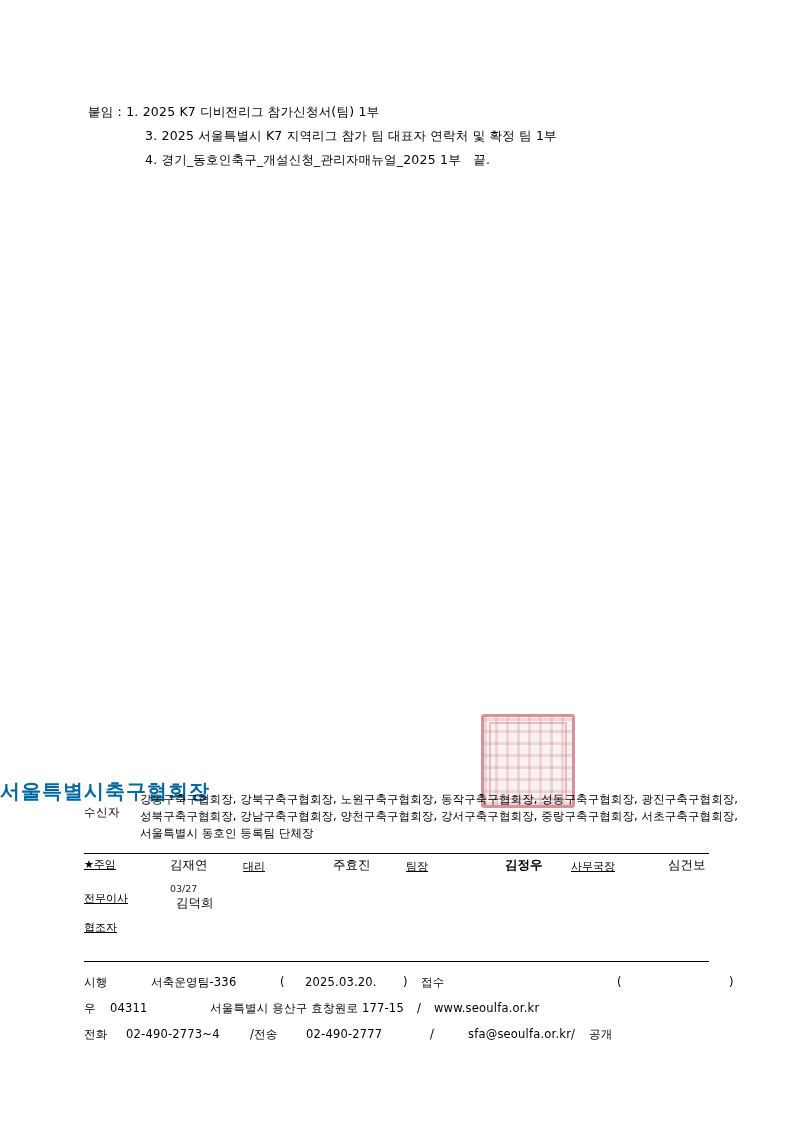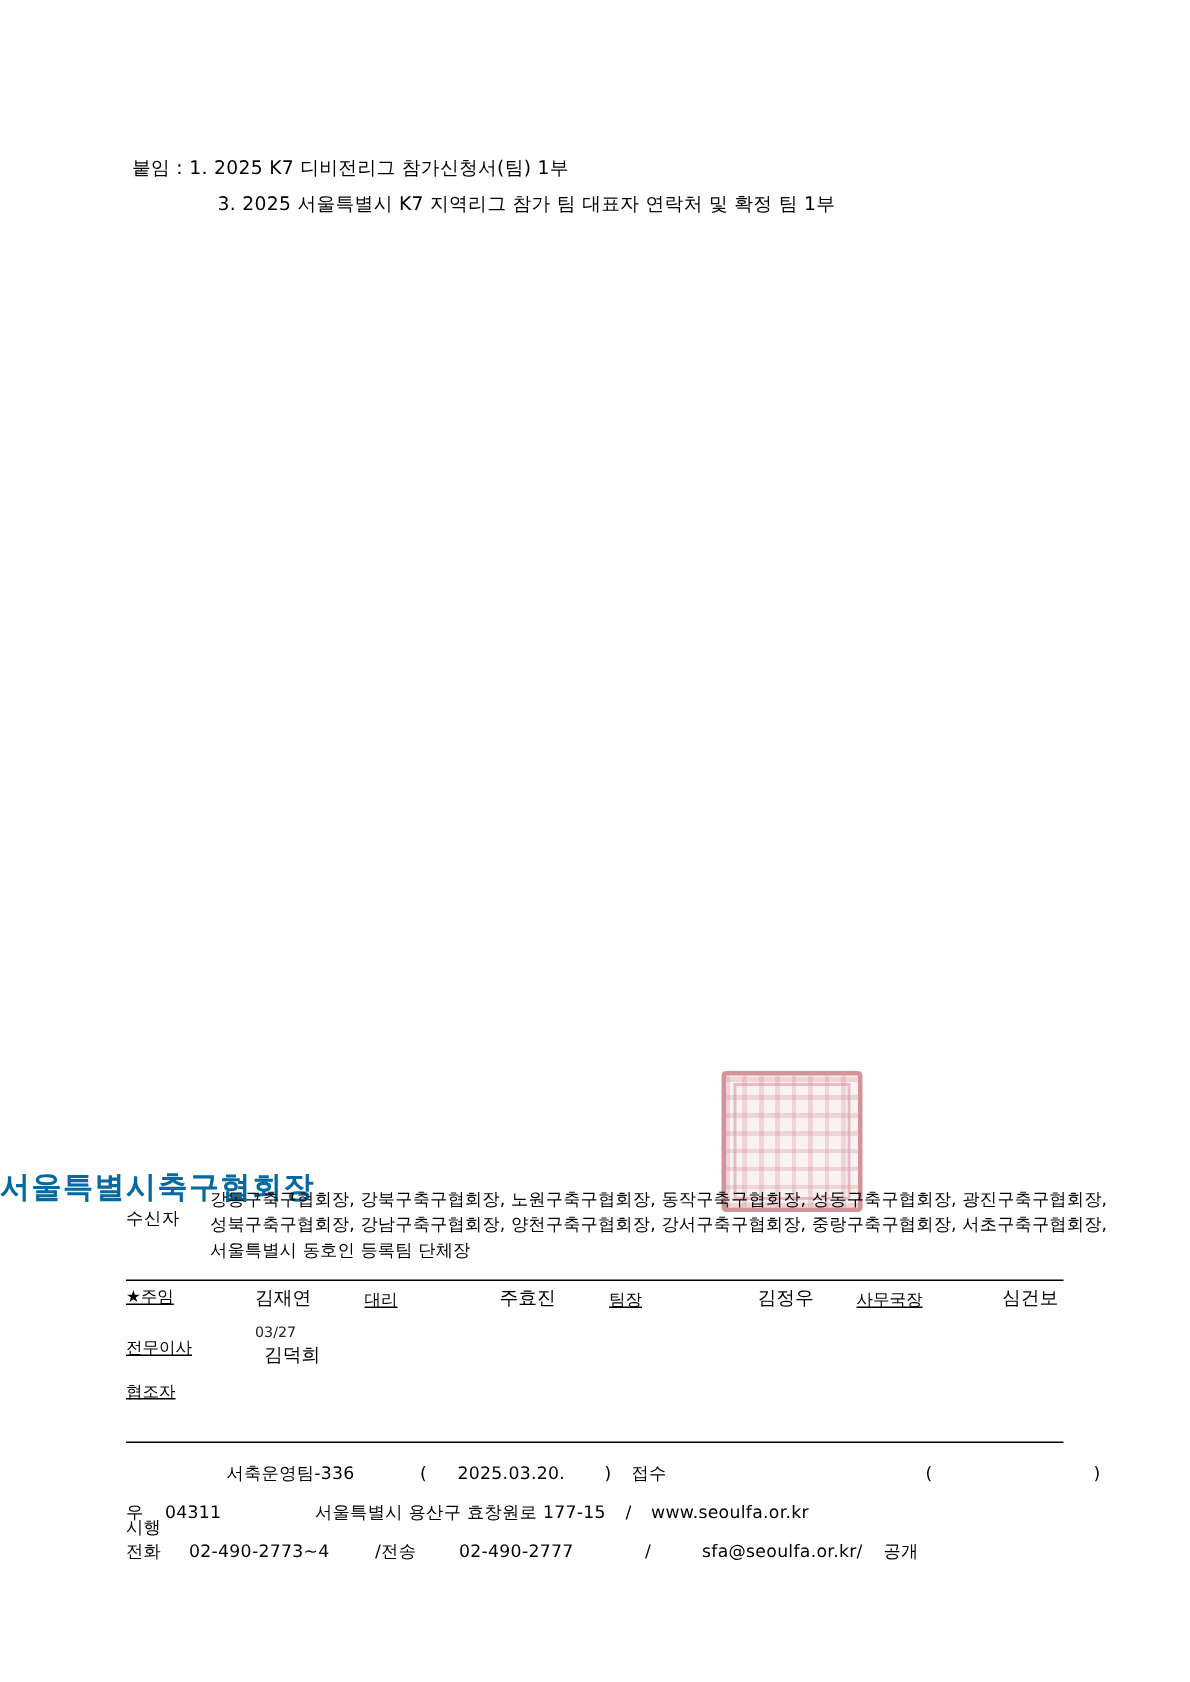--- a/index.html
+++ b/index.html
@@ -154,59 +154,60 @@
   .f-row span { position: absolute; top: 0; white-space: pre; }
 </style>
 </head>
 <body>
 
 <div class="page">
 
   <div class="attachments">
     <div class="attach-head"><span>붙임 : </span><span>1. 2025 K7 디비전리그 참가신청서(팀) 1부</span></div>
     <div class="attach-line"><span>3. 2025 서울특별시 K7 지역리그 참가 팀 대표자 연락처 및 확정 팀 1부</span></div>
+    <div class="attach-line"><span>4. 경기_동호인축구_개설신청_관리자매뉴얼_2025 1부   끝.</span></div>
   </div>
 
   <div class="stamp"></div>
 
   <div class="signer">서울특별시축구협회장</div>
 
   <div class="recipient-label">수신자</div>
   <div class="recipient-body">강동구축구협회장, 강북구축구협회장, 노원구축구협회장, 동작구축구협회장, 성동구축구협회장, 광진구축구협회장, 성북구축구협회장, 강남구축구협회장, 양천구축구협회장, 강서구축구협회장, 중랑구축구협회장, 서초구축구협회장, 서울특별시 동호인 등록팀 단체장</div>
 
   <div class="rule top"></div>
 
   <div class="approval">
     <div class="appr-row r1">
       <span class="cell role" style="left:0;">★주임</span>
       <span class="cell name" style="left:86px;">김재연</span>
       <span class="cell role" style="left:159px;top:2px;">대리</span>
       <span class="cell name" style="left:249px;">주효진</span>
       <span class="cell role" style="left:322px;top:2px;">팀장</span>
-      <span class="cell name" style="left:421px;">김정우</span>
+      <span class="cell name" style="left:421px;font-weight:bold;">김정우</span>
       <span class="cell role" style="left:487px;top:2px;">사무국장</span>
       <span class="cell name" style="left:584px;">심건보</span>
     </div>
 
     <div class="appr-row r2">
       <span class="cell role" style="left:0;top:4px;">전무이사</span>
       <span class="date-mark" style="left:86px;top:-4px;">03/27</span>
       <span class="cell name" style="left:92px;top:8px;">김덕희</span>
     </div>
 
     <div class="appr-row r3">
       <span class="cell role" style="left:0;top:2px;">협조자</span>
     </div>
   </div>
 
   <div class="rule bottom"></div>
 
   <div class="footer">
     <div class="f-row">
-      <span style="left:0;margin-top:36px;">시행</span>
+      <span style="left:0;">시행</span>
       <span style="left:67px;">서축운영팀-336</span>
       <span style="left:196px;">(</span>
       <span style="left:221px;">2025.03.20.</span>
       <span style="left:319px;">)</span>
       <span style="left:337px;">접수</span>
       <span style="left:533px;">(</span>
       <span style="left:645px;">)</span>
     </div>
     <div class="f-row">
       <span style="left:0;">우</span>

